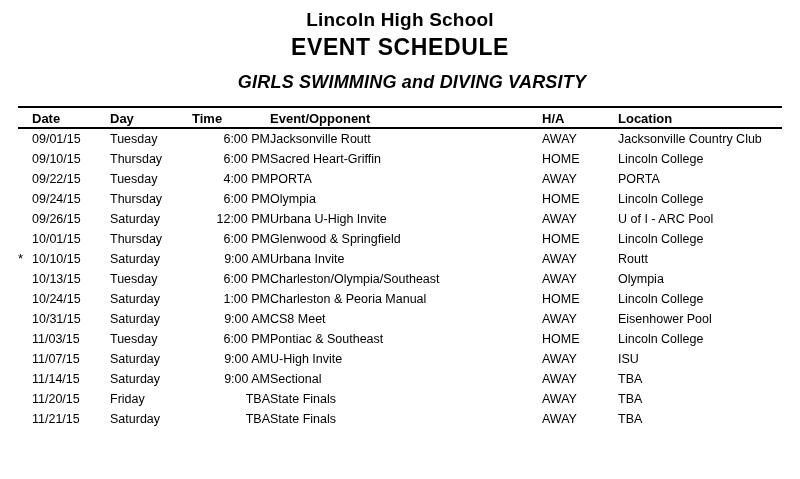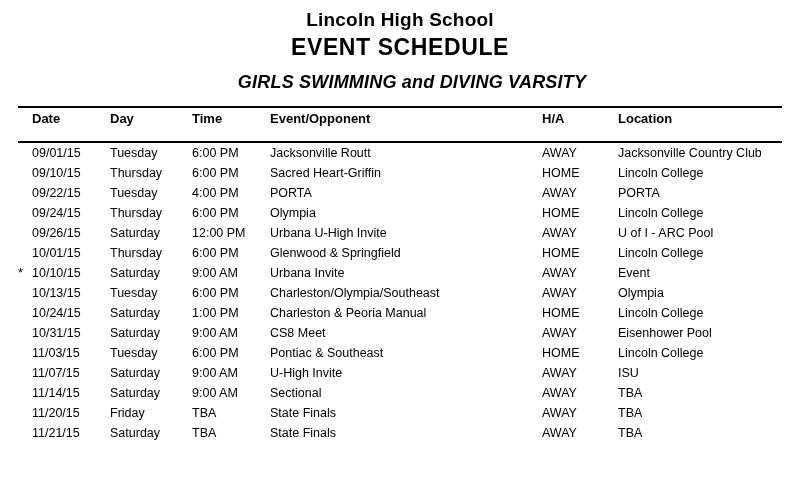--- a/index.html
+++ b/index.html
@@ -56,21 +56,21 @@
   }
   table.schedule {
     width: 100%;
     border-collapse: collapse;
     font-size: 12.5px;
   }
   table.schedule thead th {
     font-weight: bold;
     font-size: 13px;
     text-align: left;
-    padding: 3px 0 15px 0;
+    padding: 3px 0 1px 0;
     border-top: 2px solid #000;
     border-bottom: 2px solid #000;
     white-space: nowrap;
   }
   table.schedule tbody td {
     padding: 3px 0 3px 0;
     vertical-align: top;
     white-space: nowrap;
   }
   
@@ -80,21 +80,21 @@
   .col-time  { width: 78px; margin-top: 20px; }
   .col-event { width: 272px; }
   .col-ha    { width: 76px; }
   .col-loc   { width: auto; }
 
   thead .col-date { padding-left: 16px; }
   tbody .col-date { padding-left: 16px; }
   thead .col-day  { text-align: left; padding-left: 6px;}
   tbody .col-day  { padding-left: 6px; }
   thead .col-time { text-align: left; padding-left: 4px;}
-  tbody .col-time { padding-left: 4px; text-align: left;}
+  tbody .col-time { padding-left: 4px; text-align: right;}
 
   .num { font-variant-numeric: tabular-nums; }
   .star { font-size: 13px; line-height: 1; }
 </style>
 </head>
 <body>
 
 <div class="page">
 
   <div class="header">
@@ -171,21 +171,21 @@
             <td class="col-ha">HOME</td>
             <td class="col-loc">Lincoln College</td>
           </tr>
           <tr>
             <td class="col-star star">*</td>
             <td class="col-date num">10/10/15</td>
             <td class="col-day">Saturday</td>
             <td class="col-time num">9:00 AM</td>
             <td class="col-event">Urbana Invite</td>
             <td class="col-ha">AWAY</td>
-            <td class="col-loc">Event</td>
+            <td class="col-loc">Routt</td>
           </tr>
           <tr>
             <td class="col-star star"></td>
             <td class="col-date num">10/13/15</td>
             <td class="col-day">Tuesday</td>
             <td class="col-time num">6:00 PM</td>
             <td class="col-event">Charleston/Olympia/Southeast</td>
             <td class="col-ha">AWAY</td>
             <td class="col-loc">Olympia</td>
           </tr>

